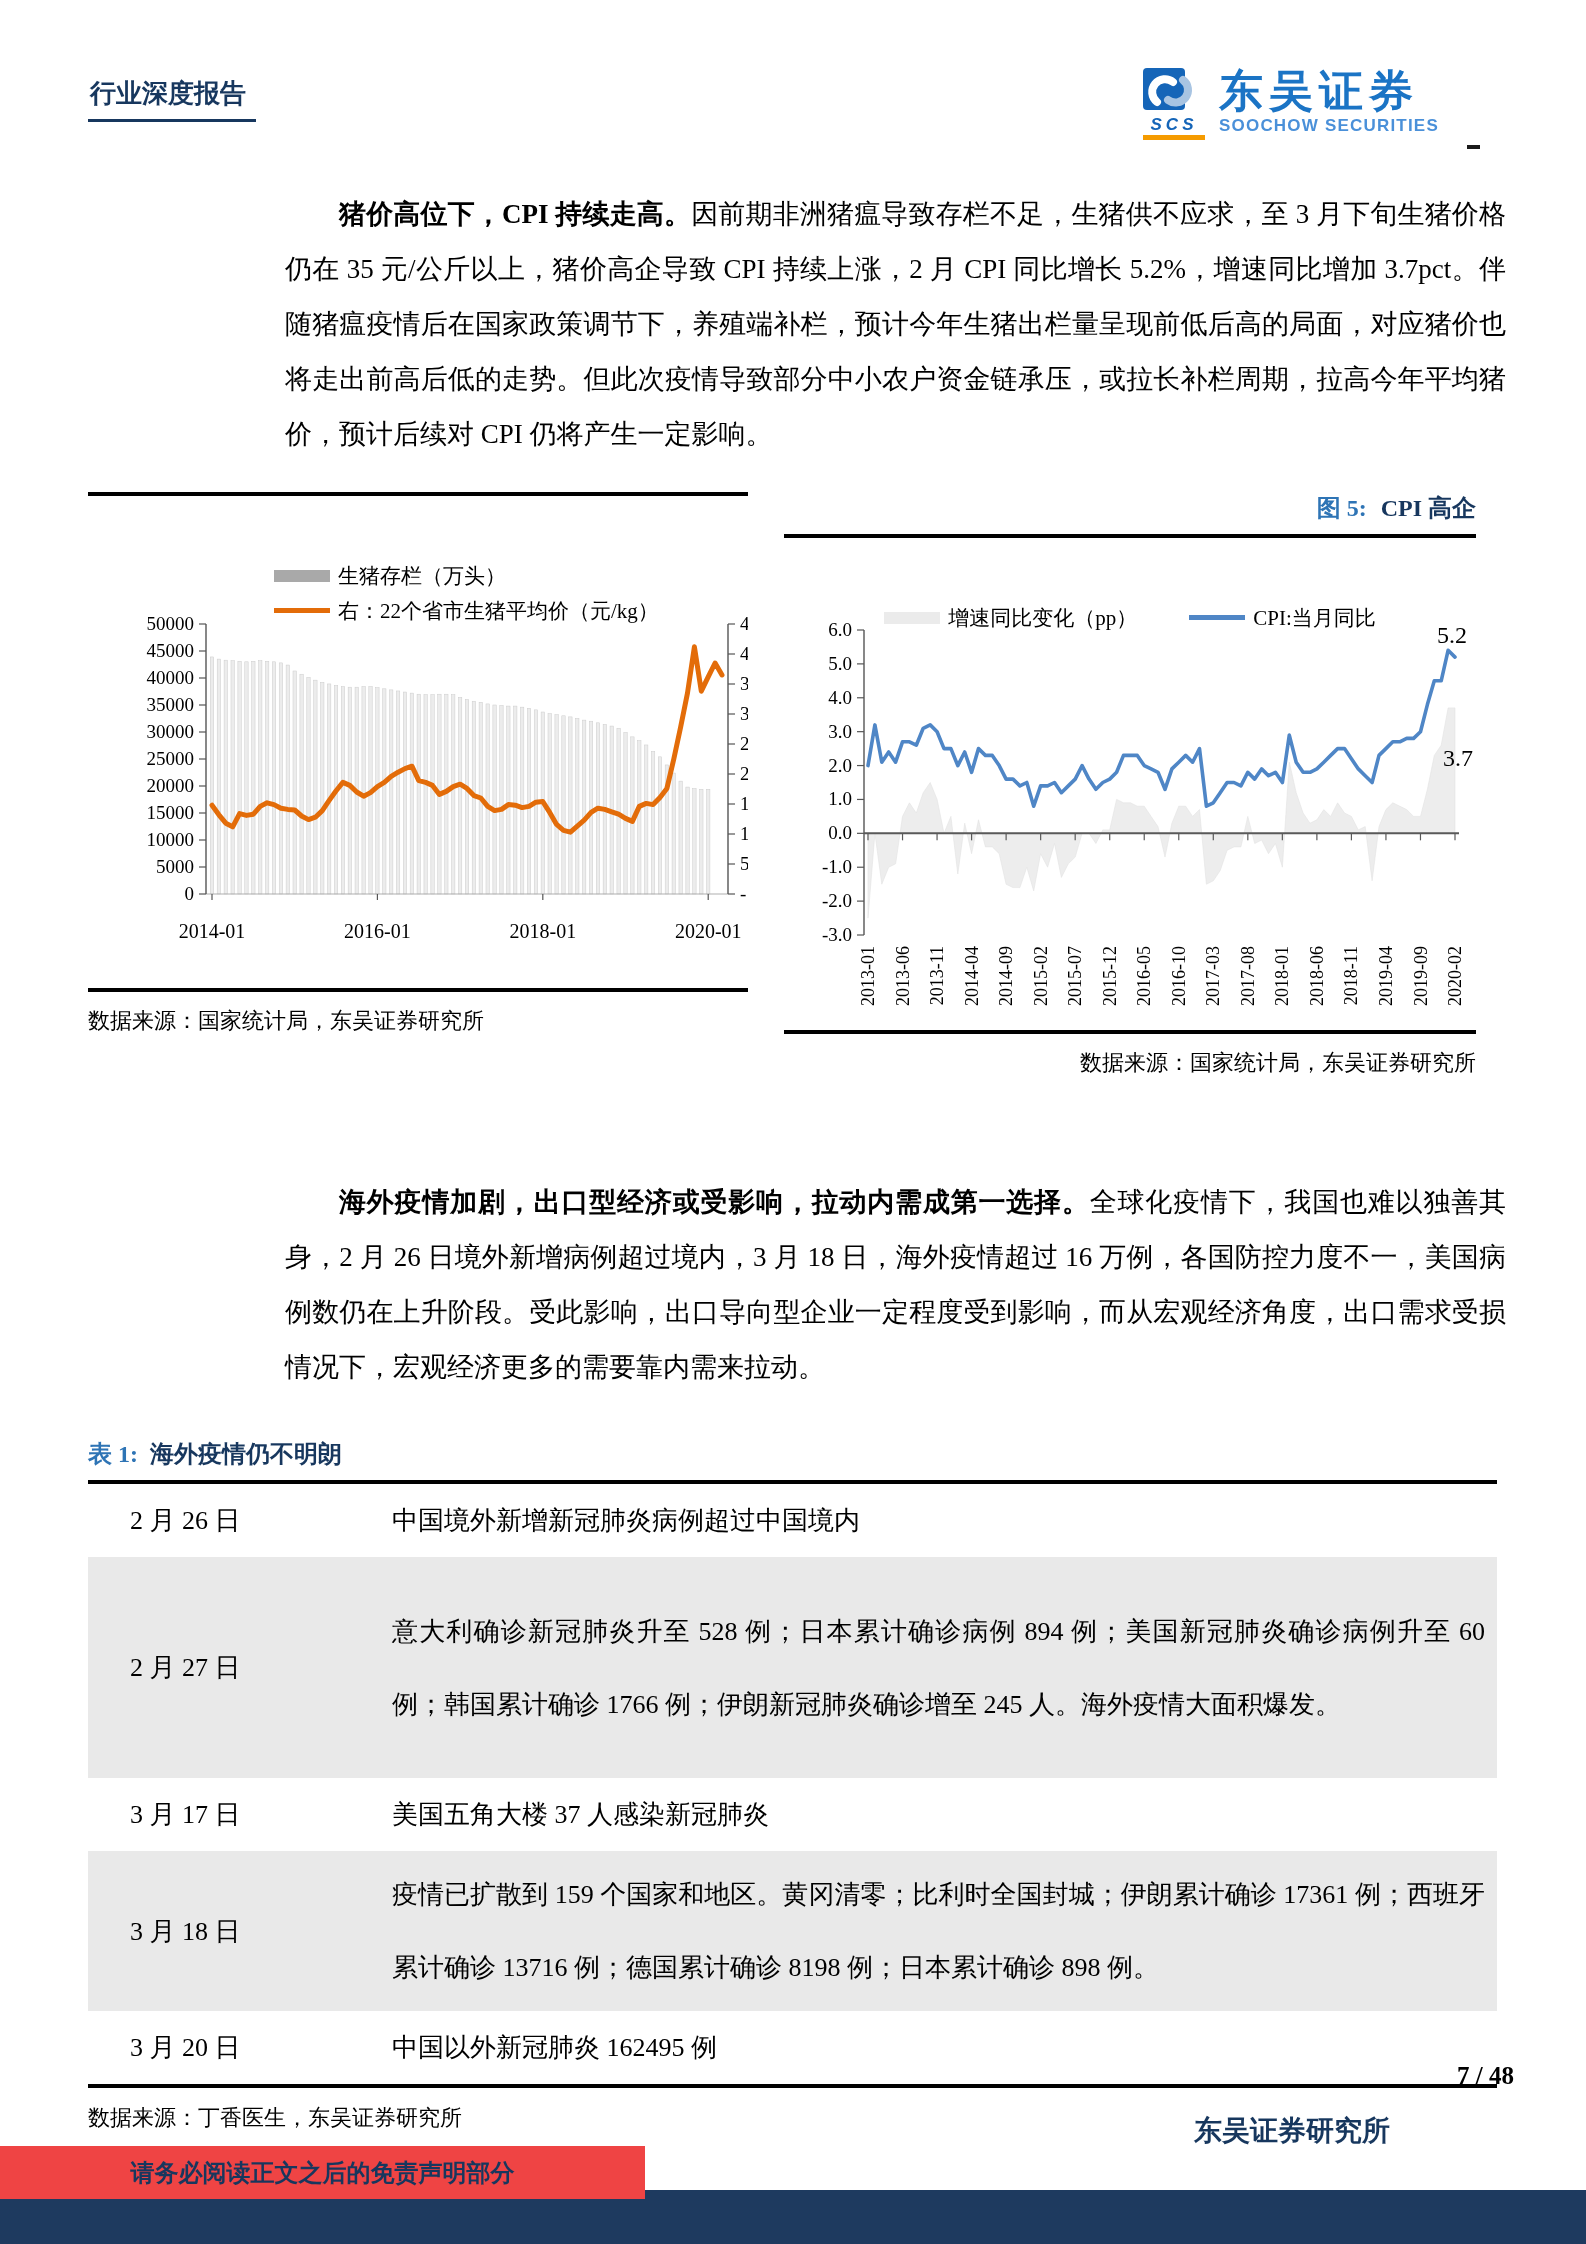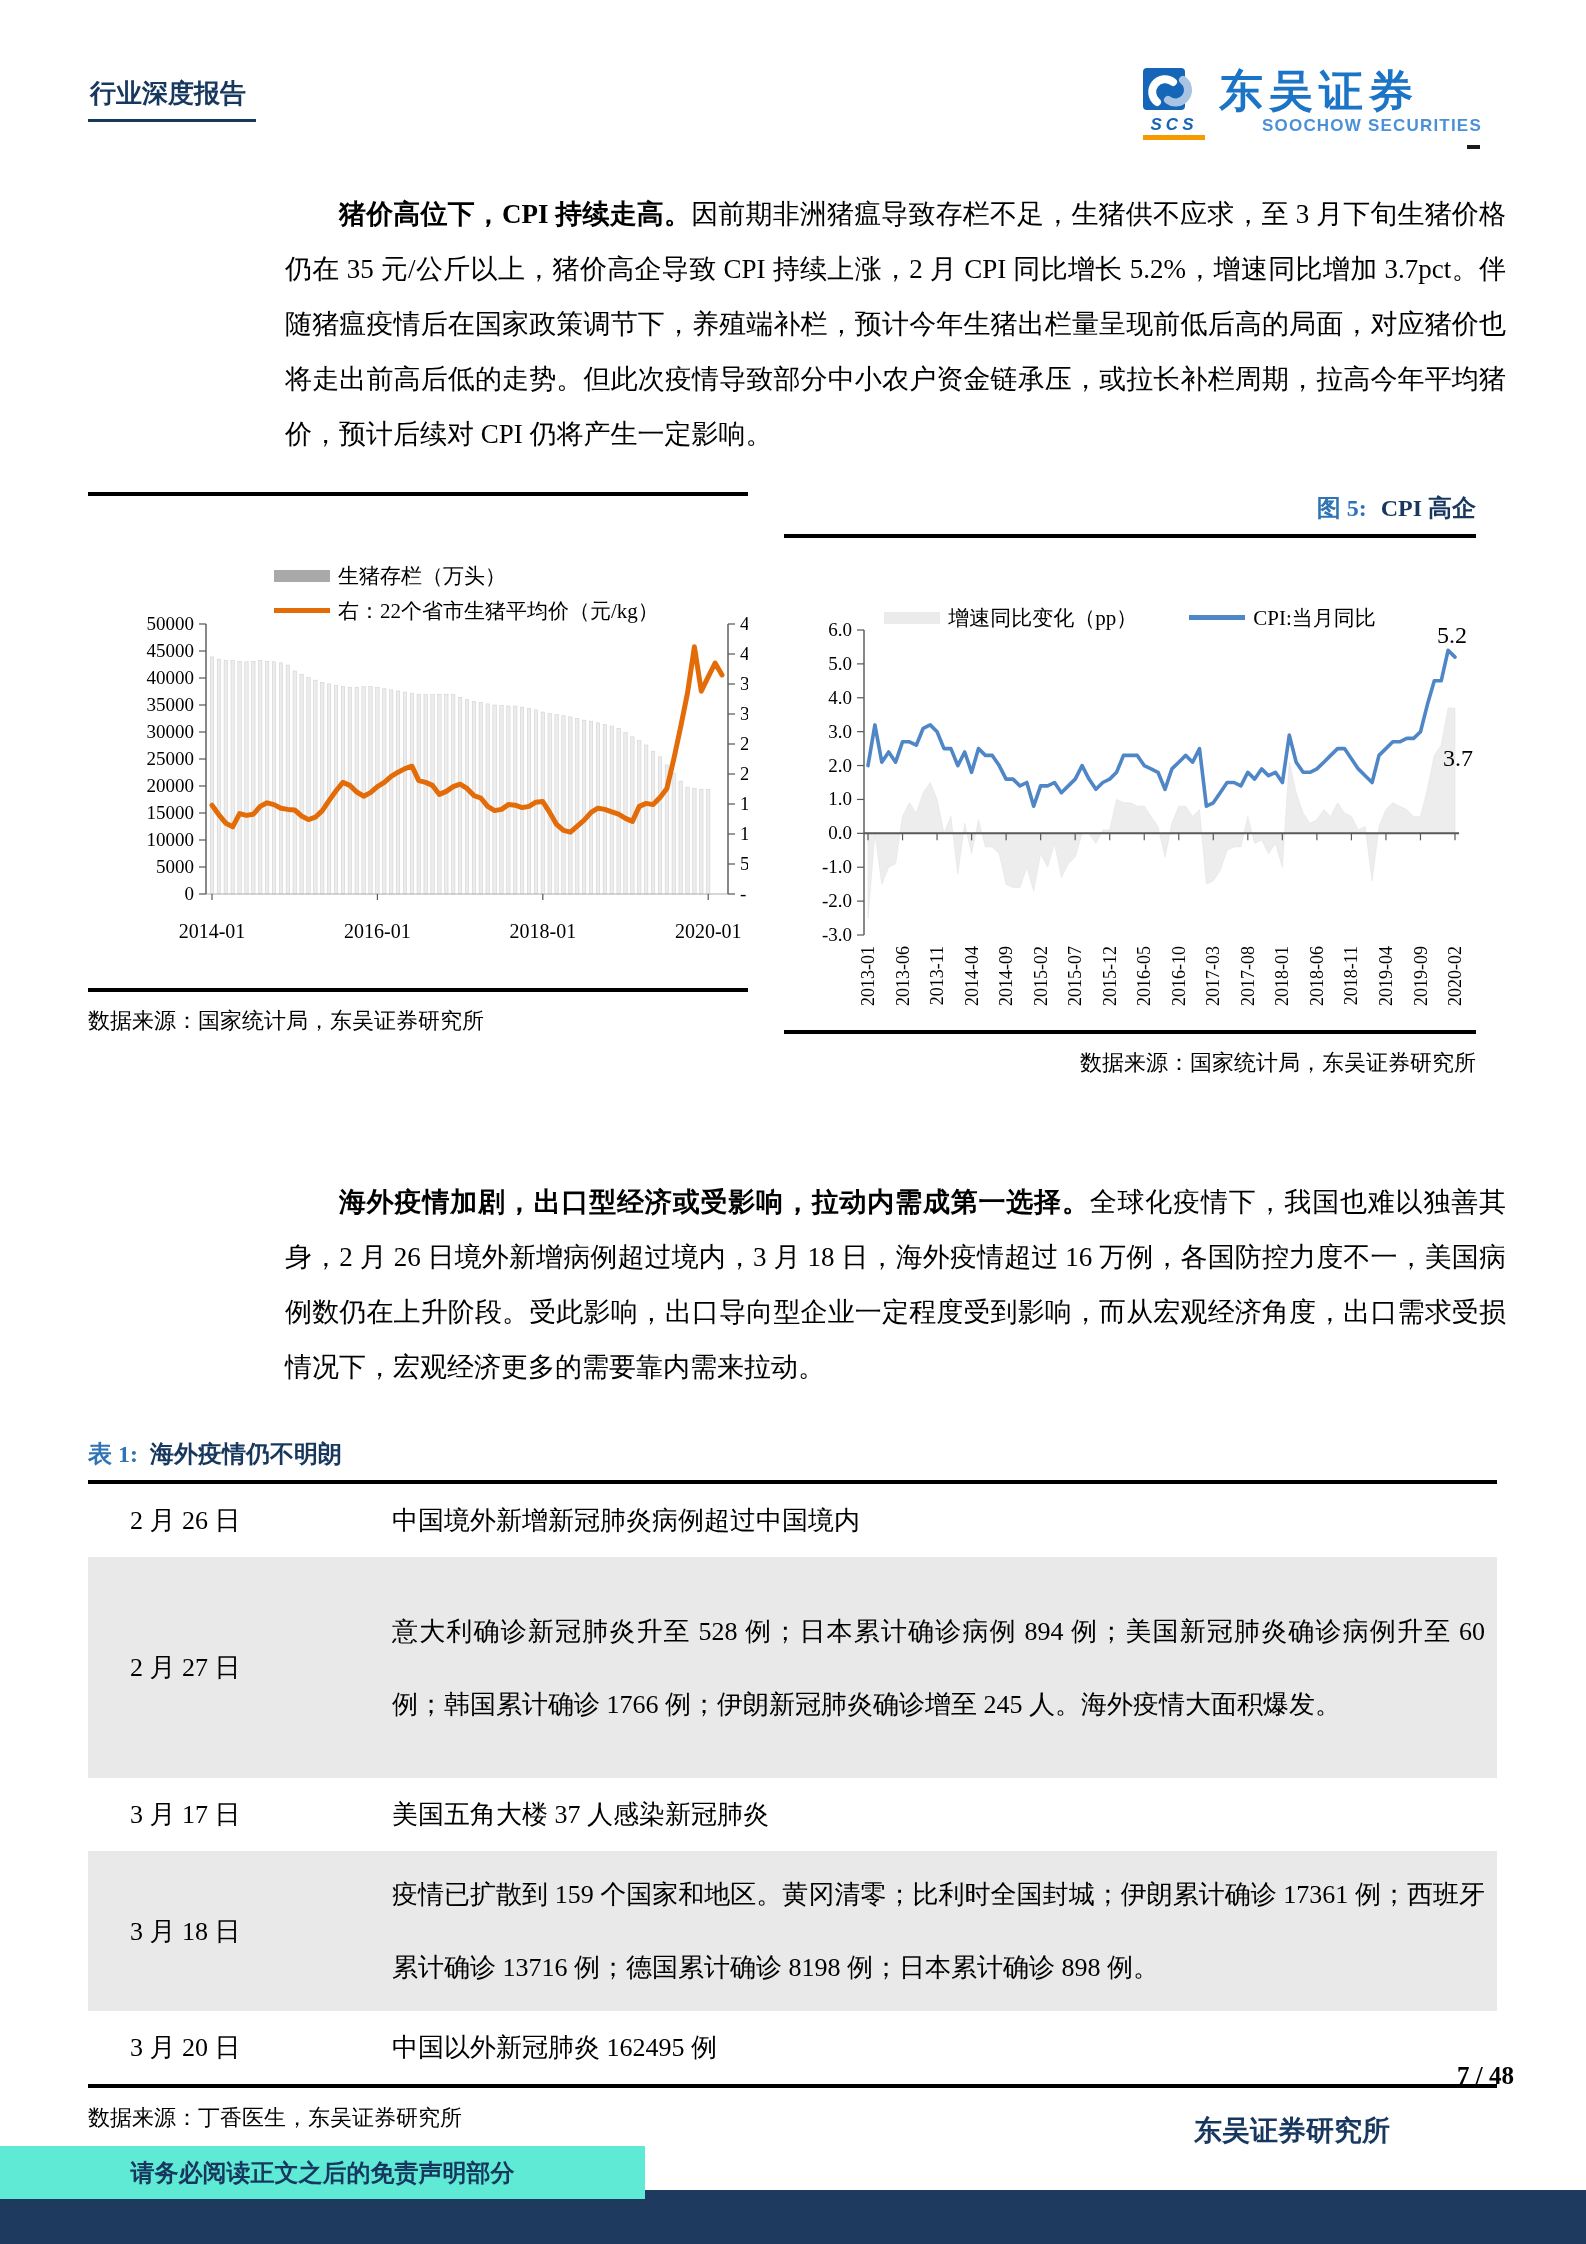--- a/index.html
+++ b/index.html
@@ -11,21 +11,21 @@
             color:#17375E;border-bottom:3px solid #17375E;padding:0 10px 8px 2px;}
   .logo{position:absolute;left:1143px;top:68px;display:flex;align-items:flex-start;}
   .logo-icon-col{width:62px;margin-right:14px;}
   .logo-mark{width:56px;height:50px;display:block;}
   .logo-scs{font-family:"Liberation Sans",sans-serif;font-weight:bold;font-style:italic;
             font-size:17px;color:#1565B8;letter-spacing:4px;text-align:center;line-height:14px;}
   .logo-orange{height:5px;background:#F59B00;margin-top:3px;}
   .logo-cn{font-size:44px;line-height:46px;font-weight:bold;color:#1B74C5;letter-spacing:6px;
            font-family:"Liberation Sans",sans-serif;}
   .logo-en{font-size:17px;color:#4A90D9;font-family:"Liberation Sans",sans-serif;
-           letter-spacing:1.2px;font-weight:bold;margin-top:2px;margin-left:43px;}
+           letter-spacing:1.2px;font-weight:bold;margin-top:2px;}
   .hdr-dash{position:absolute;left:1467px;top:145px;width:13px;height:4px;background:#1a1a1a;}
 
   
   .para{position:absolute;left:285px;width:1221px;font-size:27px;line-height:55px;
         text-align:justify;text-indent:54px;}
   .para b{font-weight:bold;}
   #para1{top:160px;}
   #para2{top:1148px;}
 
   
@@ -56,21 +56,21 @@
   .trow.gray{background:#E9E9E9;}
   .tdate{width:262px;padding-left:42px;flex:none;}
   .tevent{flex:1;line-height:73px;text-align:justify;padding-right:12px;}
   .h1{min-height:63px;align-items:center;} .h2{min-height:160px;} .h3{min-height:221px;}
   .tbl-src{font-size:22px;margin-top:15px;}
 
   
   .page-num{position:absolute;top:2062px;right:88px;font-size:25px;font-weight:bold;}
   .footer-org{position:absolute;top:2112px;right:212px;font-size:28px;font-weight:bold;color:#17375E;}
   .navy-bar{position:absolute;left:0;top:2190px;width:1586px;height:54px;background:#1E3A5F;}
-  .disclaimer{position:absolute;left:0;top:2146px;width:645px;height:53px;background:#5eead4;
+  .disclaimer{position:absolute;left:0;top:2146px;width:645px;height:53px;background:#ef4444;
               display:flex;align-items:center;justify-content:center;
               font-size:24px;font-weight:bold;color:#17375E;}
   svg text{font-family:"Liberation Serif","DejaVu Serif",serif;}
 </style>
 </head>
 <body>
 
 <div class="page">
 
   <div class="hdr-left">行业深度报告</div>

